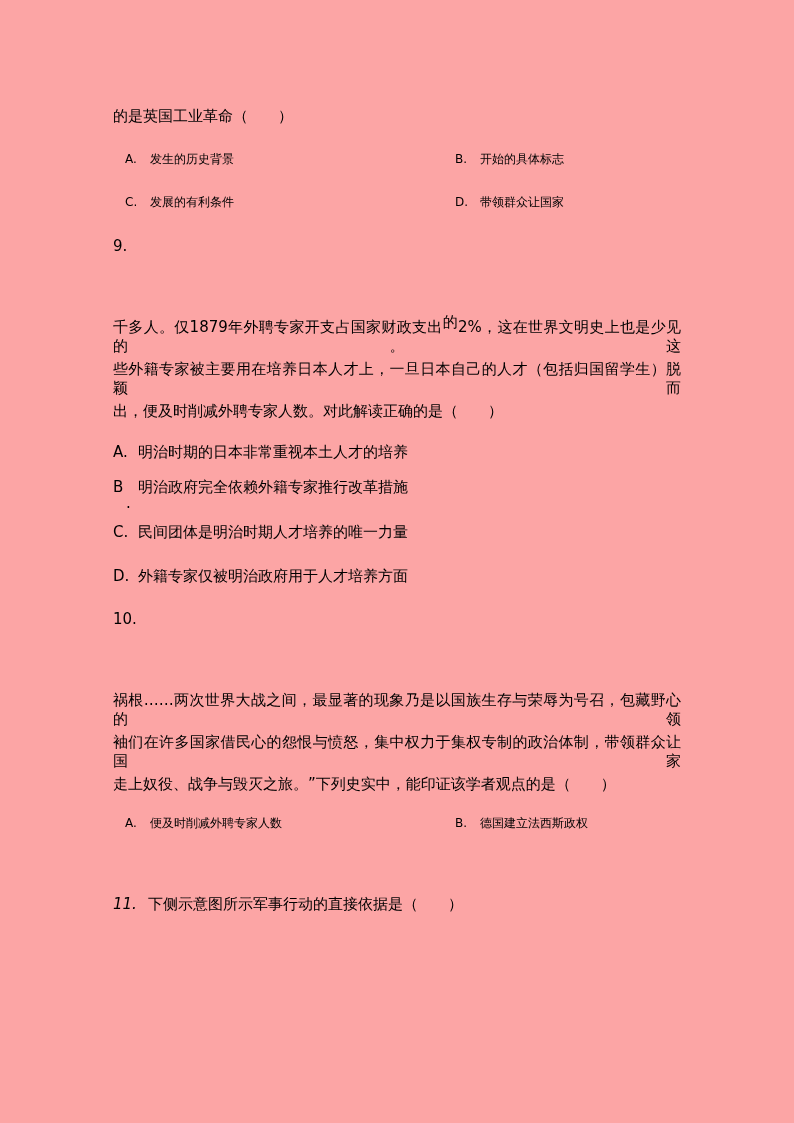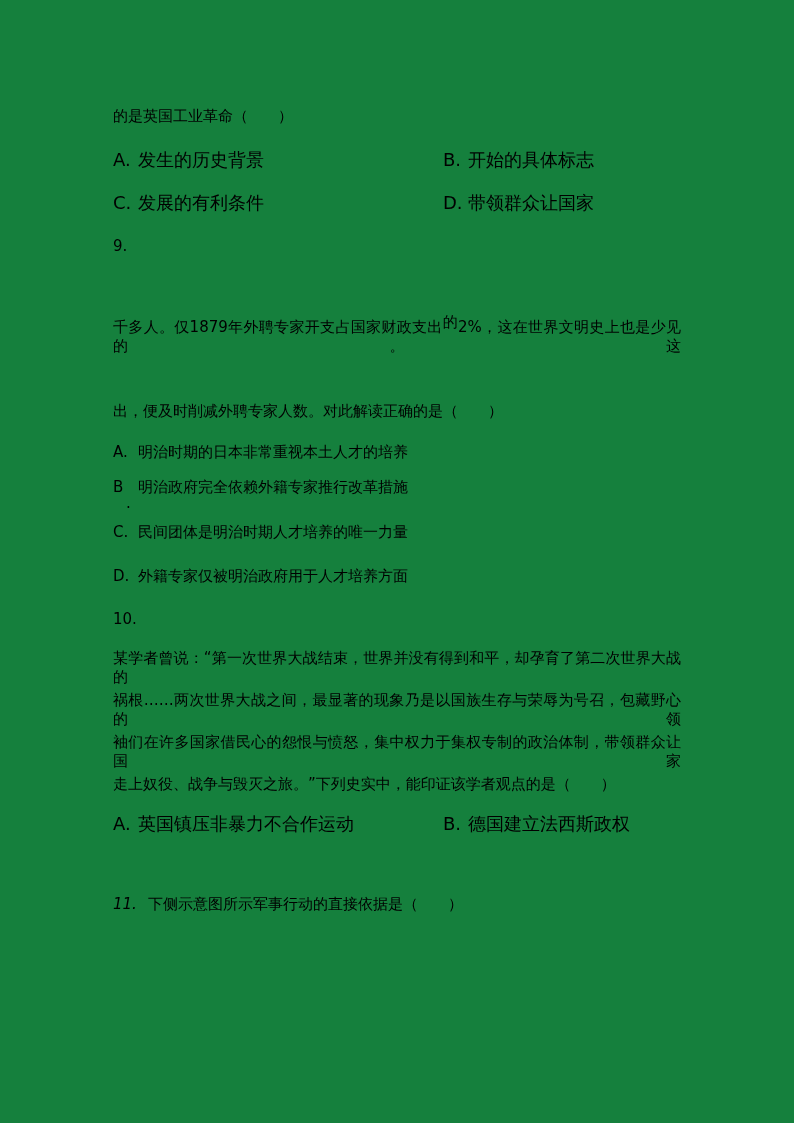--- a/index.html
+++ b/index.html
@@ -13,21 +13,21 @@
     position: relative;
     font-family: "DejaVu Sans", sans-serif;
     color: #000000;
     overflow: hidden;
   }
   .page {
     position: absolute;
     left: 0; top: 0;
     width: 794px;
     height: 1123px;
-    background: #15803d;
+    background: #fca5a5;
   }
   
   .ln {
     position: absolute;
     left: 113px;
     font-size: 15px;
     line-height: 19px;
     white-space: nowrap;
   }
   
@@ -36,24 +36,24 @@
     left: 113px;
     width: 568px;
     font-size: 15px;
     line-height: 19px;
     text-align: justify;
     text-align-last: justify;
   }
   
   .row {
     position: absolute;
-    left: 0;
+    left: 12px;
     width: 690px;
     height: 19px;
-    font-size: 18px;
+    font-size: 12px;
     line-height: 19px;
   }
   .c1 { position: absolute; left: 113px; white-space: nowrap; }
   .c2 { position: absolute; left: 443px; white-space: nowrap; }
   .okey { display: inline-block; min-width: 25px; }
   .okey-wide { display: inline-block; min-width: 35px; font-style: italic; }
   
   .raised { position: relative; top: -5px; }
   
   .wdot {
@@ -79,40 +79,40 @@
   <div class="row" style="top:193px">
     <span class="c1"><span class="okey">C.</span><span>发展的有利条件</span></span>
     <span class="c2"><span class="okey">D.</span><span>带领群众让国家</span></span>
   </div>
 
   <div class="ln" style="top:237px">9.</div>
 
 
   <div class="pl" style="top:318px"><span>千多人。仅1879年外聘专家开支占国家财政支出</span><span class="raised">的</span><span>2%，这在世界文明史上也是少见的。这</span></div>
 
+  <div class="pl" style="top:360px">些外籍专家被主要用在培养日本人才上，一旦日本自己的人才（包括归国留学生）脱颖而</div>
 
   <div class="ln" style="top:402px">出，便及时削减外聘专家人数。对此解读正确的是（　　）</div>
 
   <div class="ln" style="top:443px"><span class="okey">A.</span><span>明治时期的日本非常重视本土人才的培养</span></div>
 
   <div class="ln" style="top:478px"><span class="okey">B</span><span>明治政府完全依赖外籍专家推行改革措施</span></div>
   <div class="wdot">.</div>
 
   <div class="ln" style="top:567px"><span class="okey">D.</span><span>外籍专家仅被明治政府用于人才培养方面</span></div>
 
   <div class="ln" style="top:523px"><span class="okey">C.</span><span>民间团体是明治时期人才培养的唯一力量</span></div>
 
   <div class="ln" style="top:610px">10.</div>
 
-  <div class="pl" style="top:649px">某学者曾说：“第一次世界大战结束，世界并没有得到和平，却孕育了第二次世界大战的</div>
   <div class="pl" style="top:733px">袖们在许多国家借民心的怨恨与愤怒，集中权力于集权专制的政治体制，带领群众让国家</div>
   <div class="pl" style="top:691px">祸根……两次世界大战之间，最显著的现象乃是以国族生存与荣辱为号召，包藏野心的领</div>
   <div class="ln" style="top:775px">走上奴役、战争与毁灭之旅。”下列史实中，能印证该学者观点的是（　　）</div>
 
   <div class="row" style="top:814px">
-    <span class="c1"><span class="okey">A.</span><span>英国镇压非暴力不合作运动</span></span>
+    <span class="c1"><span class="okey">A.</span><span>便及时削减外聘专家人数</span></span>
     <span class="c2"><span class="okey">B.</span><span>德国建立法西斯政权</span></span>
   </div>
 
 
   <div class="ln" style="top:895px"><span class="okey-wide">11.</span><span>下侧示意图所示军事行动的直接依据是（　　）</span></div>
 
 </div>
 
 </body></html>

